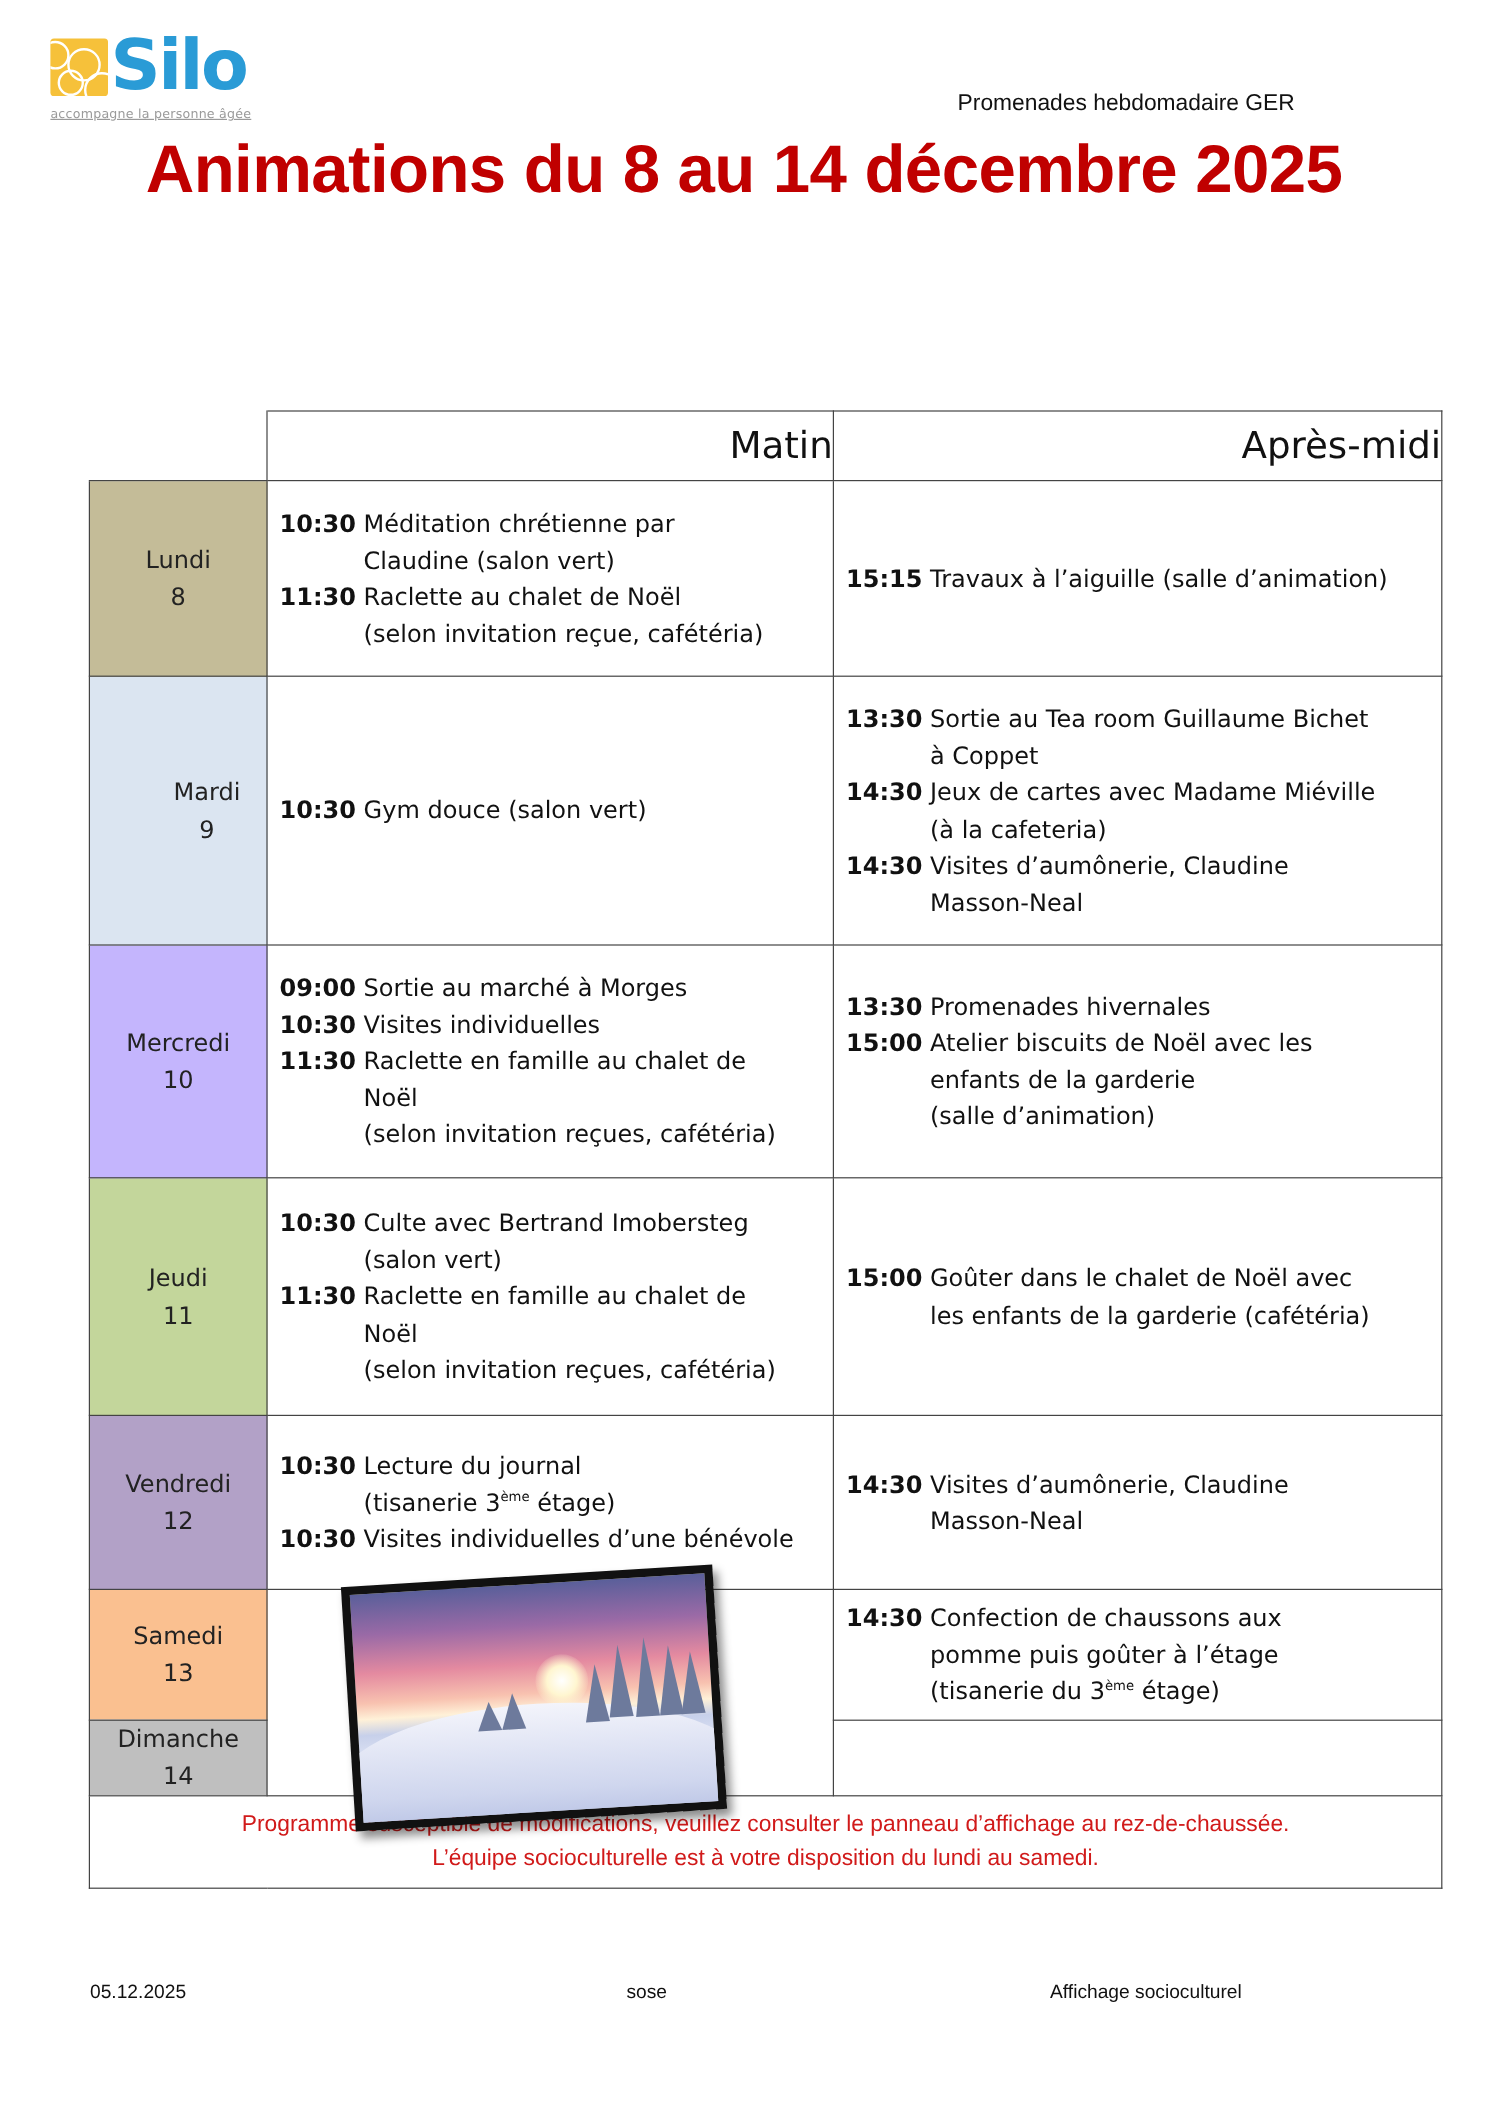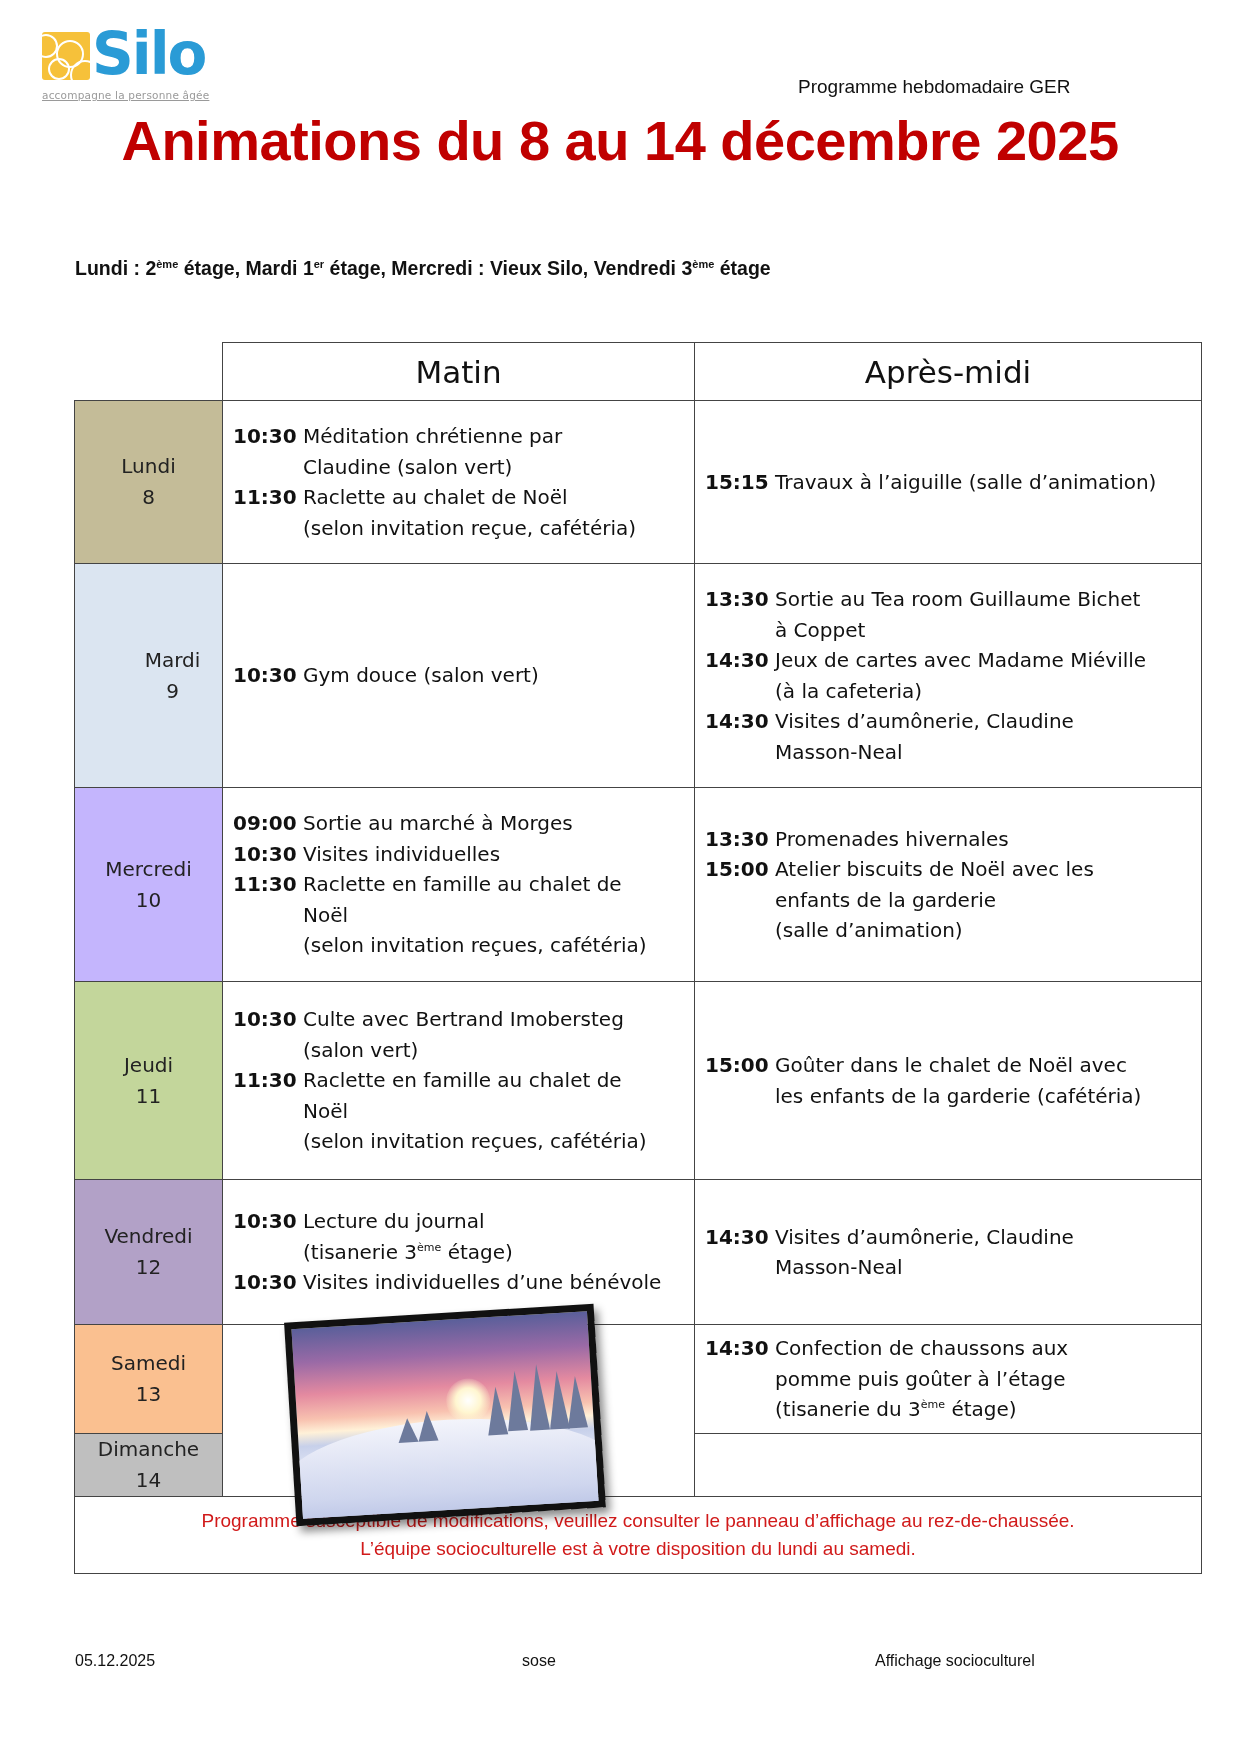--- a/index.html
+++ b/index.html
@@ -16,21 +16,21 @@
   .title { position: absolute; left: 0; width: 1240px; top: 108px; text-align: center;
            font-family: "Liberation Sans", sans-serif; font-weight: bold; font-size: 56px; color: #c00000; letter-spacing: -0.5px; }
 
   .intro { position: absolute; left: 75px; top: 253px; font-family: "Liberation Sans", sans-serif; font-weight: bold; font-size: 19.5px; line-height: 30px; color: #111; }
   .intro sup { font-size: 11px; vertical-align: 7px; line-height: 0; }
 
   table.sched { position: absolute; left: 74px; top: 342px; width: 1127px; border-collapse: collapse;
                 font-family: "DejaVu Sans", sans-serif; font-size: 20px; table-layout: fixed; }
   table.sched td { border: 1.5px solid #444; vertical-align: middle; padding: 0; }
   table.sched td.blank { border-top: none; border-left: none; }
-  .colhead { text-align: center; font-size: 31px; height: 57px; font-family: "DejaVu Sans", sans-serif; }
+  .colhead { text-align: right; font-size: 31px; height: 57px; font-family: "DejaVu Sans", sans-serif; }
   .day { text-align: center; font-size: 20px; line-height: 31px; color: #222; }
   .cell { padding: 8px 10px 8px 10px !important; line-height: 30.5px; }
   .ev { display: flex; }
   .ev .t { font-weight: bold; width: 70px; flex: 0 0 70px; }
   .ev .d { flex: 1; }
   .ev .d .indent { display: block; }
   sup.sm { font-size: 11px; vertical-align: 8px; line-height: 0; }
   .notice { text-align: center; color: #d11a1a; font-family: "Liberation Sans", sans-serif; font-size: 19px; line-height: 28px; height: 76px; }
 
   .photo { position: absolute; left: 290px; top: 1313px; width: 296px; height: 190px; transform: rotate(-3.5deg);
@@ -51,27 +51,24 @@
   <div class="mark">
     <span style="left:-8px;top:2px;width:20px;height:20px;"></span>
     <span style="left:14px;top:8px;width:24px;height:24px;"></span>
     <span style="left:6px;top:26px;width:18px;height:18px;"></span>
     <span style="left:28px;top:28px;width:26px;height:26px;"></span>
   </div>
   <div class="word">Silo</div>
   <div class="tag">accompagne la personne âgée</div>
 </div>
 
-<div class="subtitle">Programme hebdomadaire GER</div>
+<div class="subtitle">Promenades hebdomadaire GER</div>
 <div class="title">Animations du 8 au 14 décembre 2025</div>
 
 <div class="intro">
-  <div>
-    <span>Lundi : 2</span><sup>ème</sup><span> étage, Mardi 1</span><sup>er</sup><span> étage, Mercredi : Vieux Silo, Vendredi 3</span><sup>ème</sup><span> étage</span>
-  </div>
 </div>
 
 <table class="sched">
   <colgroup>
     <col style="width:148px">
       <col style="width:472px">
       <col style="width:507px">
   </colgroup>
   <tbody id="sched-body">
     <tr>

